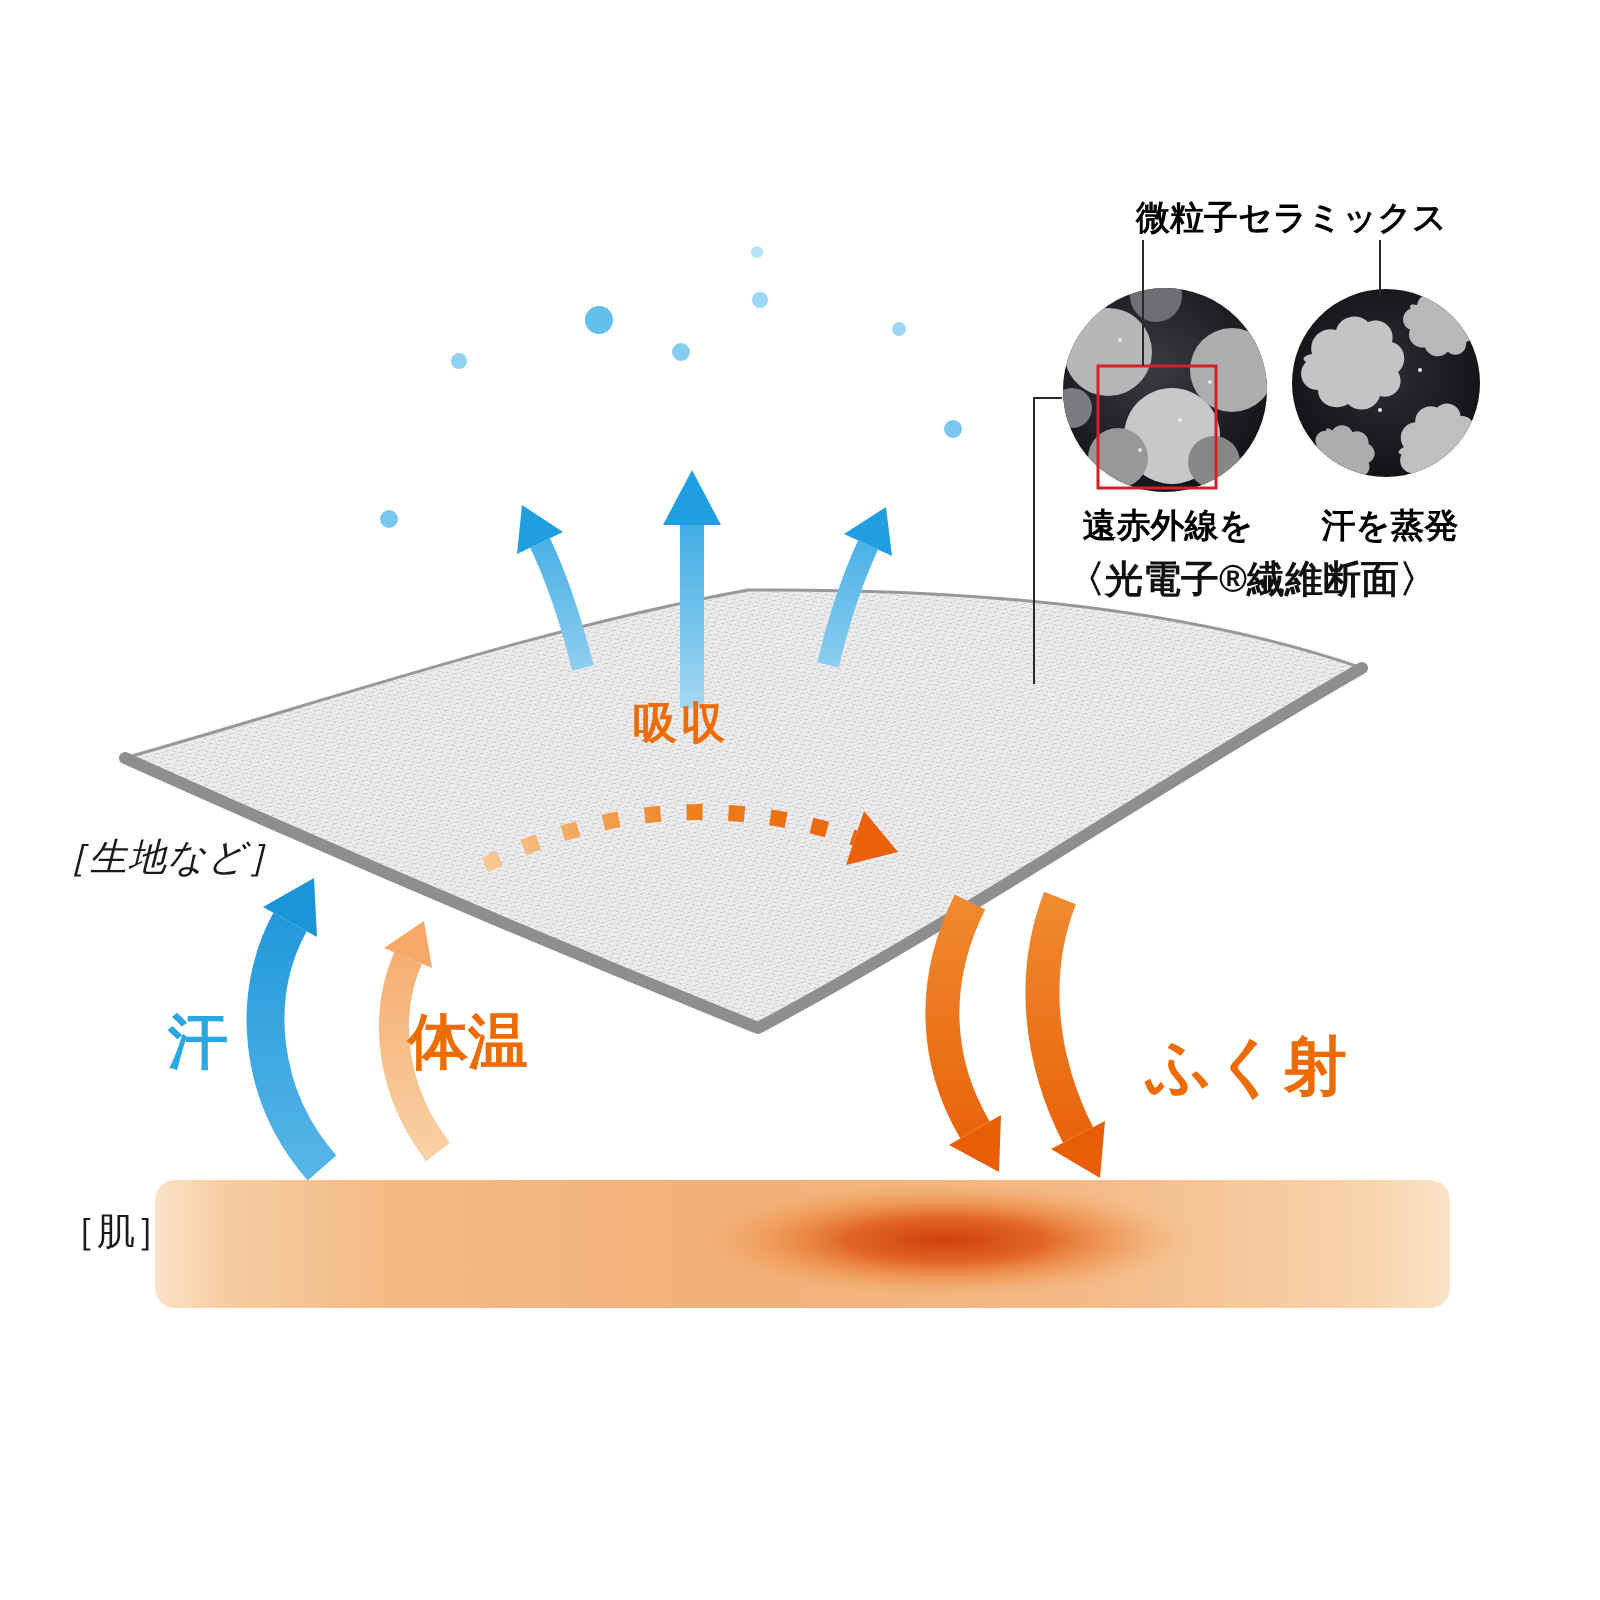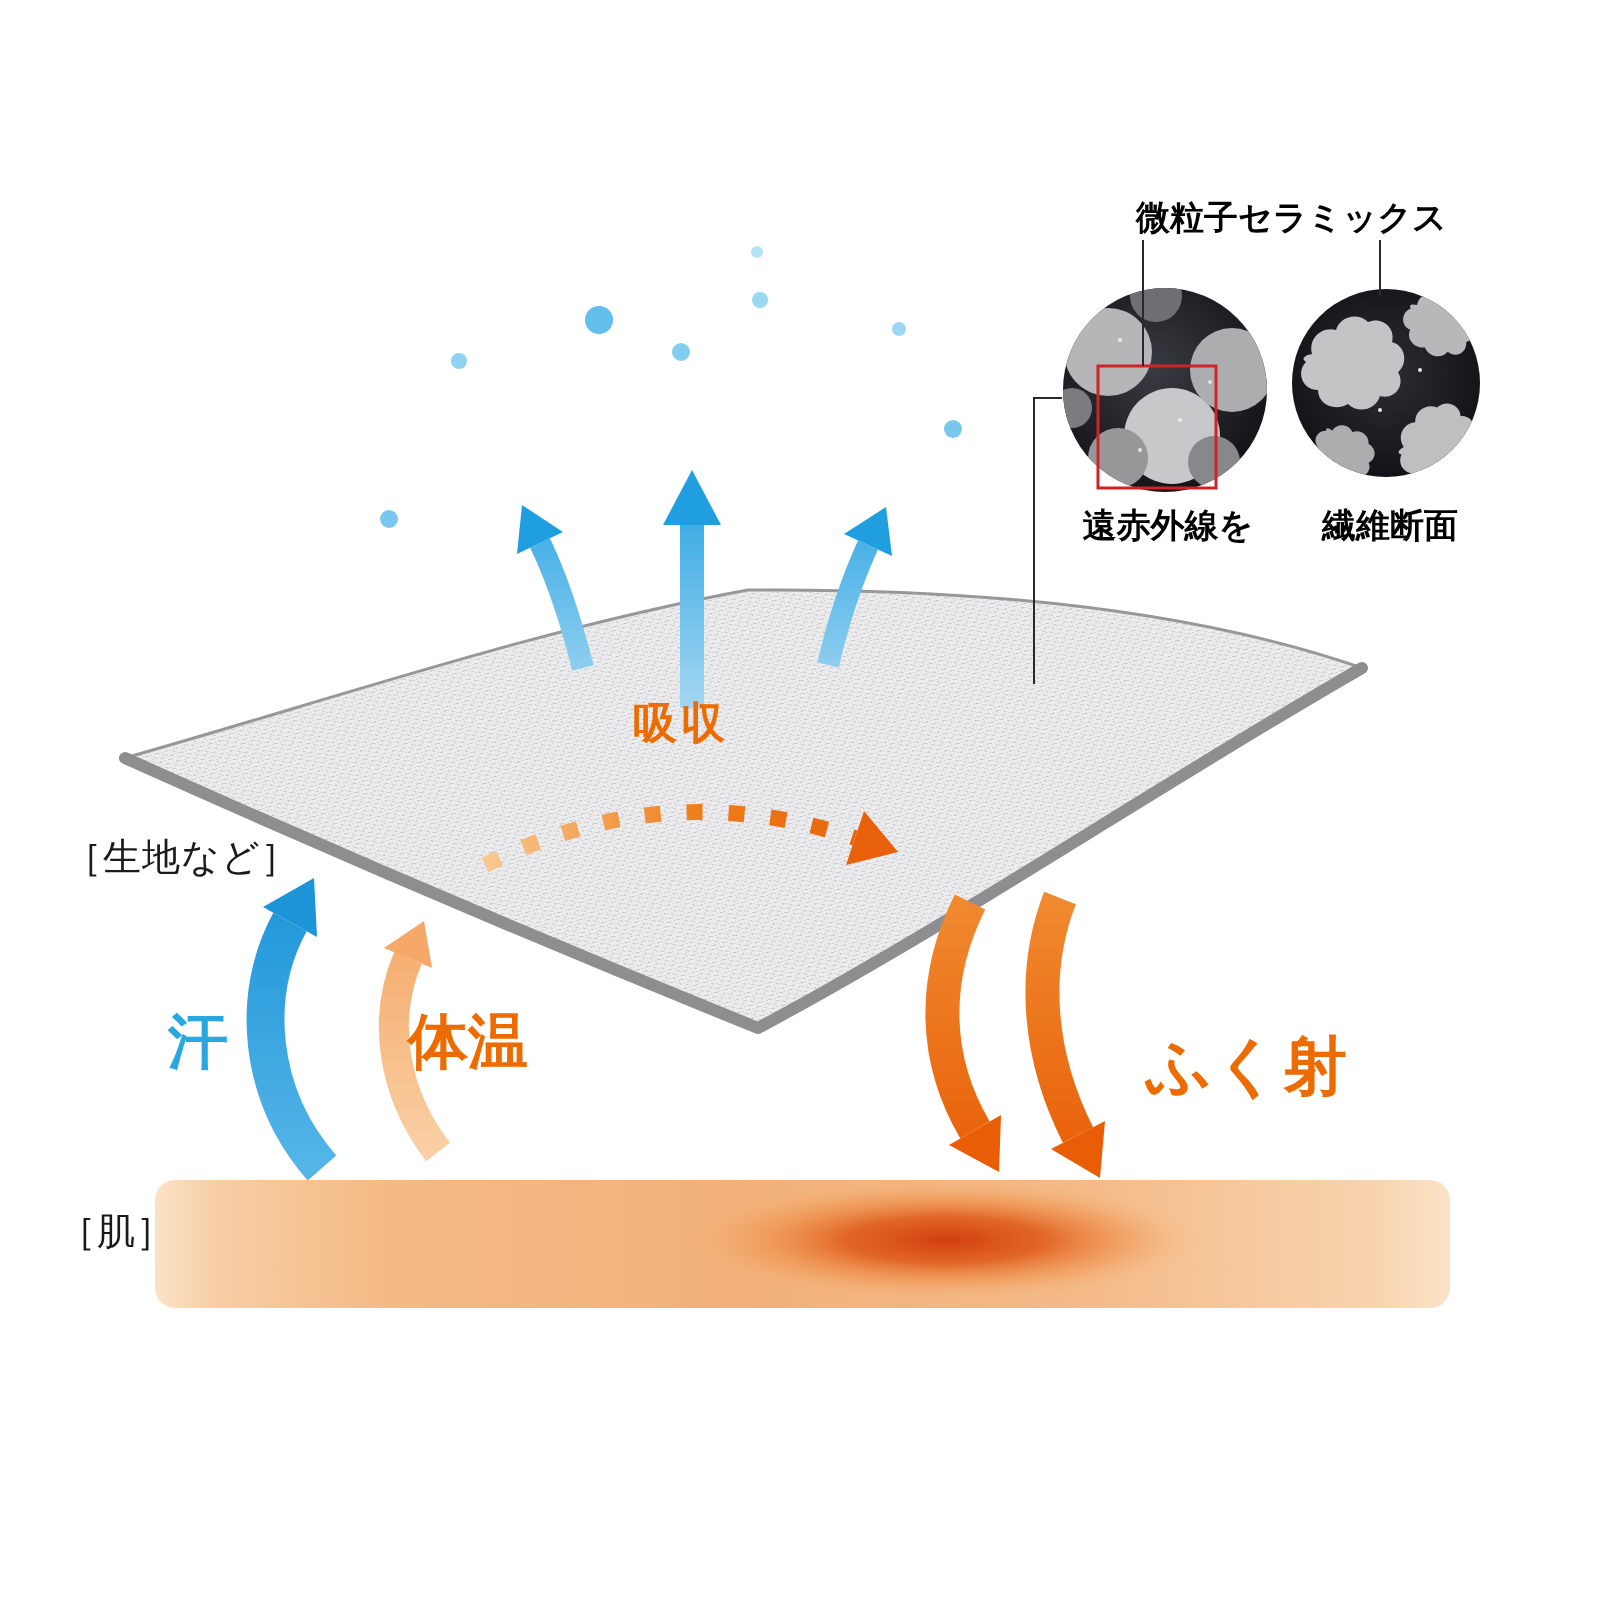--- a/index.html
+++ b/index.html
@@ -183,31 +183,32 @@
       </g>
     </g>
 
     <line x1="1143" y1="240" x2="1143" y2="366" stroke="#2a2a2a" stroke-width="2"></line>
     <line x1="1380" y1="240" x2="1380" y2="296" stroke="#2a2a2a" stroke-width="2"></line>
   </svg>
 
 
   <div class="label absorb centered" style="left:681px;top:701px;">吸収</div>
 
-  <div class="label bracket" style="left:64px;top:838px;">［生地など］</div>
+  <div class="label bracket" style="left:50px;top:838px;font-style:italic;">［生地など］</div>
 
   <div class="label sweat centered" style="left:198px;top:1012px;">汗</div>
 
   <div class="label bodytemp centered" style="left:468px;top:1012px;text-align:center;">体温</div>
 
   <div class="label orange-big" style="left:1146px;top:1034px;">ふく射</div>
 
   <div class="label bracket" style="left:58px;top:1212px;">［肌］</div>
 
 
   <div class="label small-label" style="left:1136px;top:200px;">微粒子セラミックス</div>
 
   <div class="label small-label centered" style="left:1168px;top:508px;">遠赤外線を</div>
 
-  <div class="label small-label centered" style="left:1390px;top:508px;">繊維断面</div>
-
+  <div class="label small-label centered" style="left:1390px;top:508px;">汗を蒸発</div>
+
+  <div class="label cross-label centered" style="left:1252px;top:560px;">〈光電子®繊維断面〉</div>
 
 </div>
 
 </body></html>

